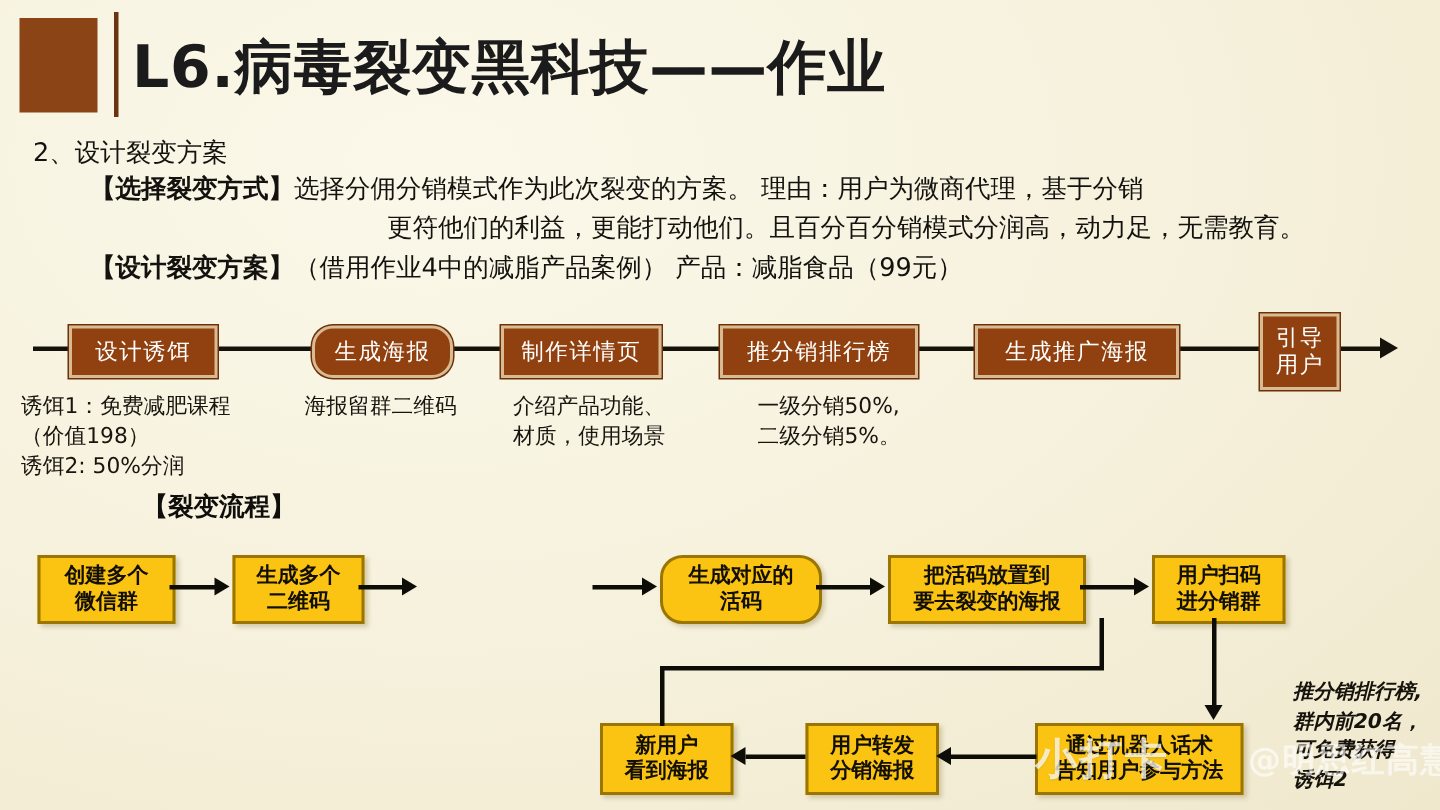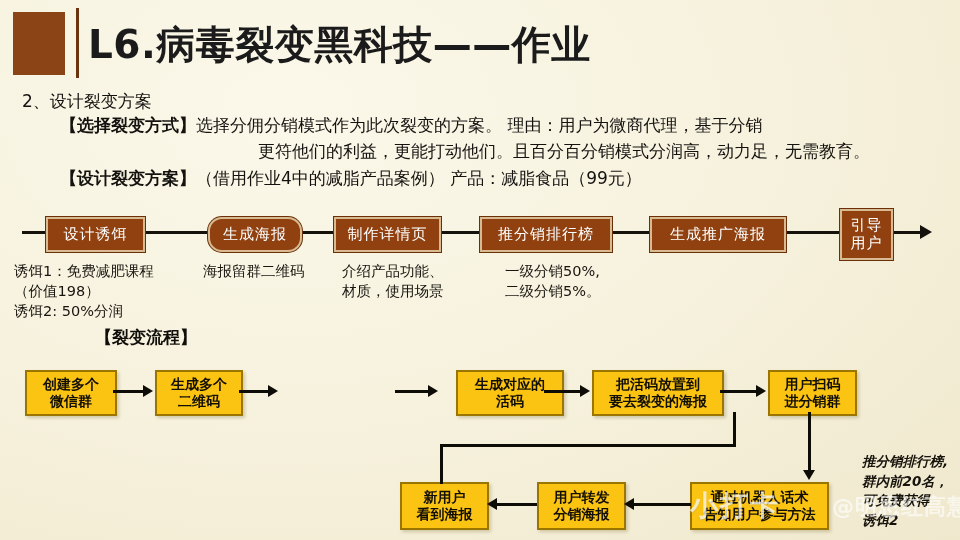--- a/index.html
+++ b/index.html
@@ -152,21 +152,21 @@
 材质，使用场景</div>
   <div class="bnote" style="left:505px;top:261px;">一级分销50%,
 二级分销5%。</div>
 
   <div class="flow-title">【裂变流程】</div>
 
   <div class="ybox" style="left:25px;top:370px;width:88px;height:42px;">创建多个
 微信群</div>
   <div class="ybox" style="left:155px;top:370px;width:84px;height:42px;">生成多个
 二维码</div>
-  <div class="ybox" style="left:456px;top:370px;width:104px;height:42px;">生成对应的
+  <div class="ybox" style="left:440px;top:370px;width:104px;height:42px;border-radius:15px;">生成对应的
 活码</div>
   <div class="ybox" style="left:592px;top:370px;width:128px;height:42px;">把活码放置到
 要去裂变的海报</div>
   <div class="ybox" style="left:768px;top:370px;width:85px;height:42px;">用户扫码
 进分销群</div>
 
   <div class="lineH" style="left:113px;top:390px;width:32px;"></div>
   <div class="ar-r" style="left:143px;top:385px;"></div>
 
   <div class="lineH" style="left:239px;top:390px;width:30px;"></div>

